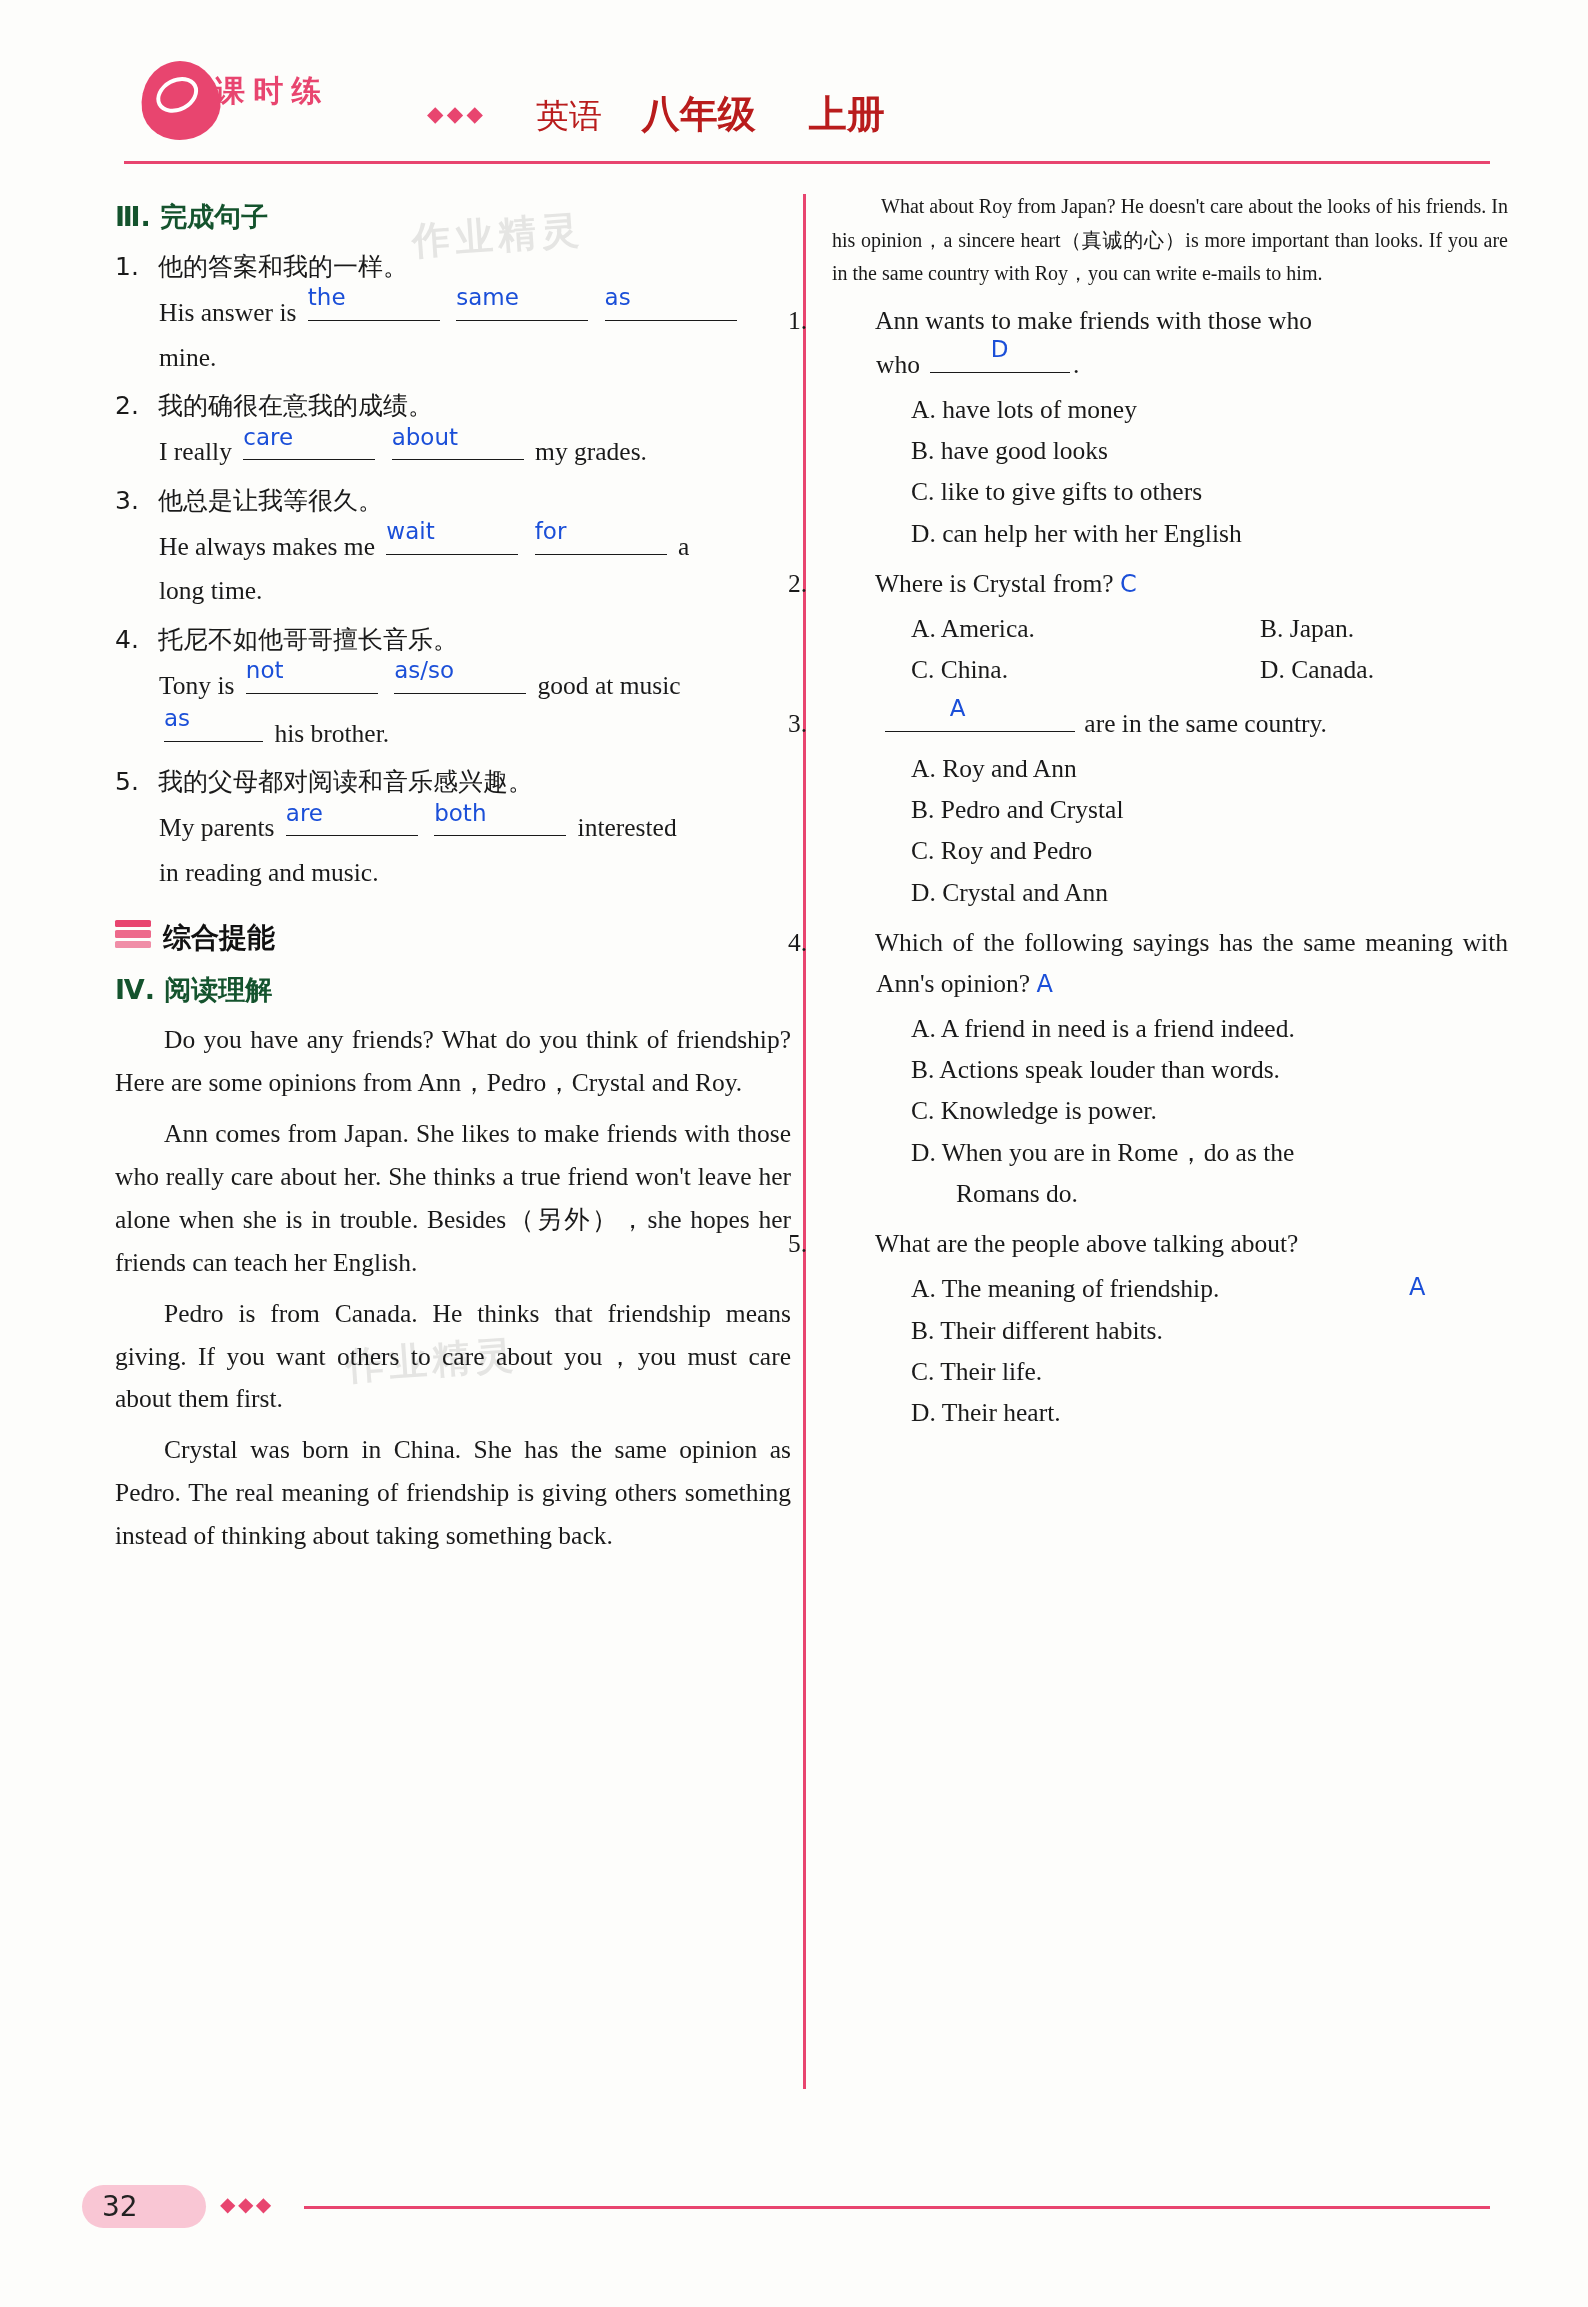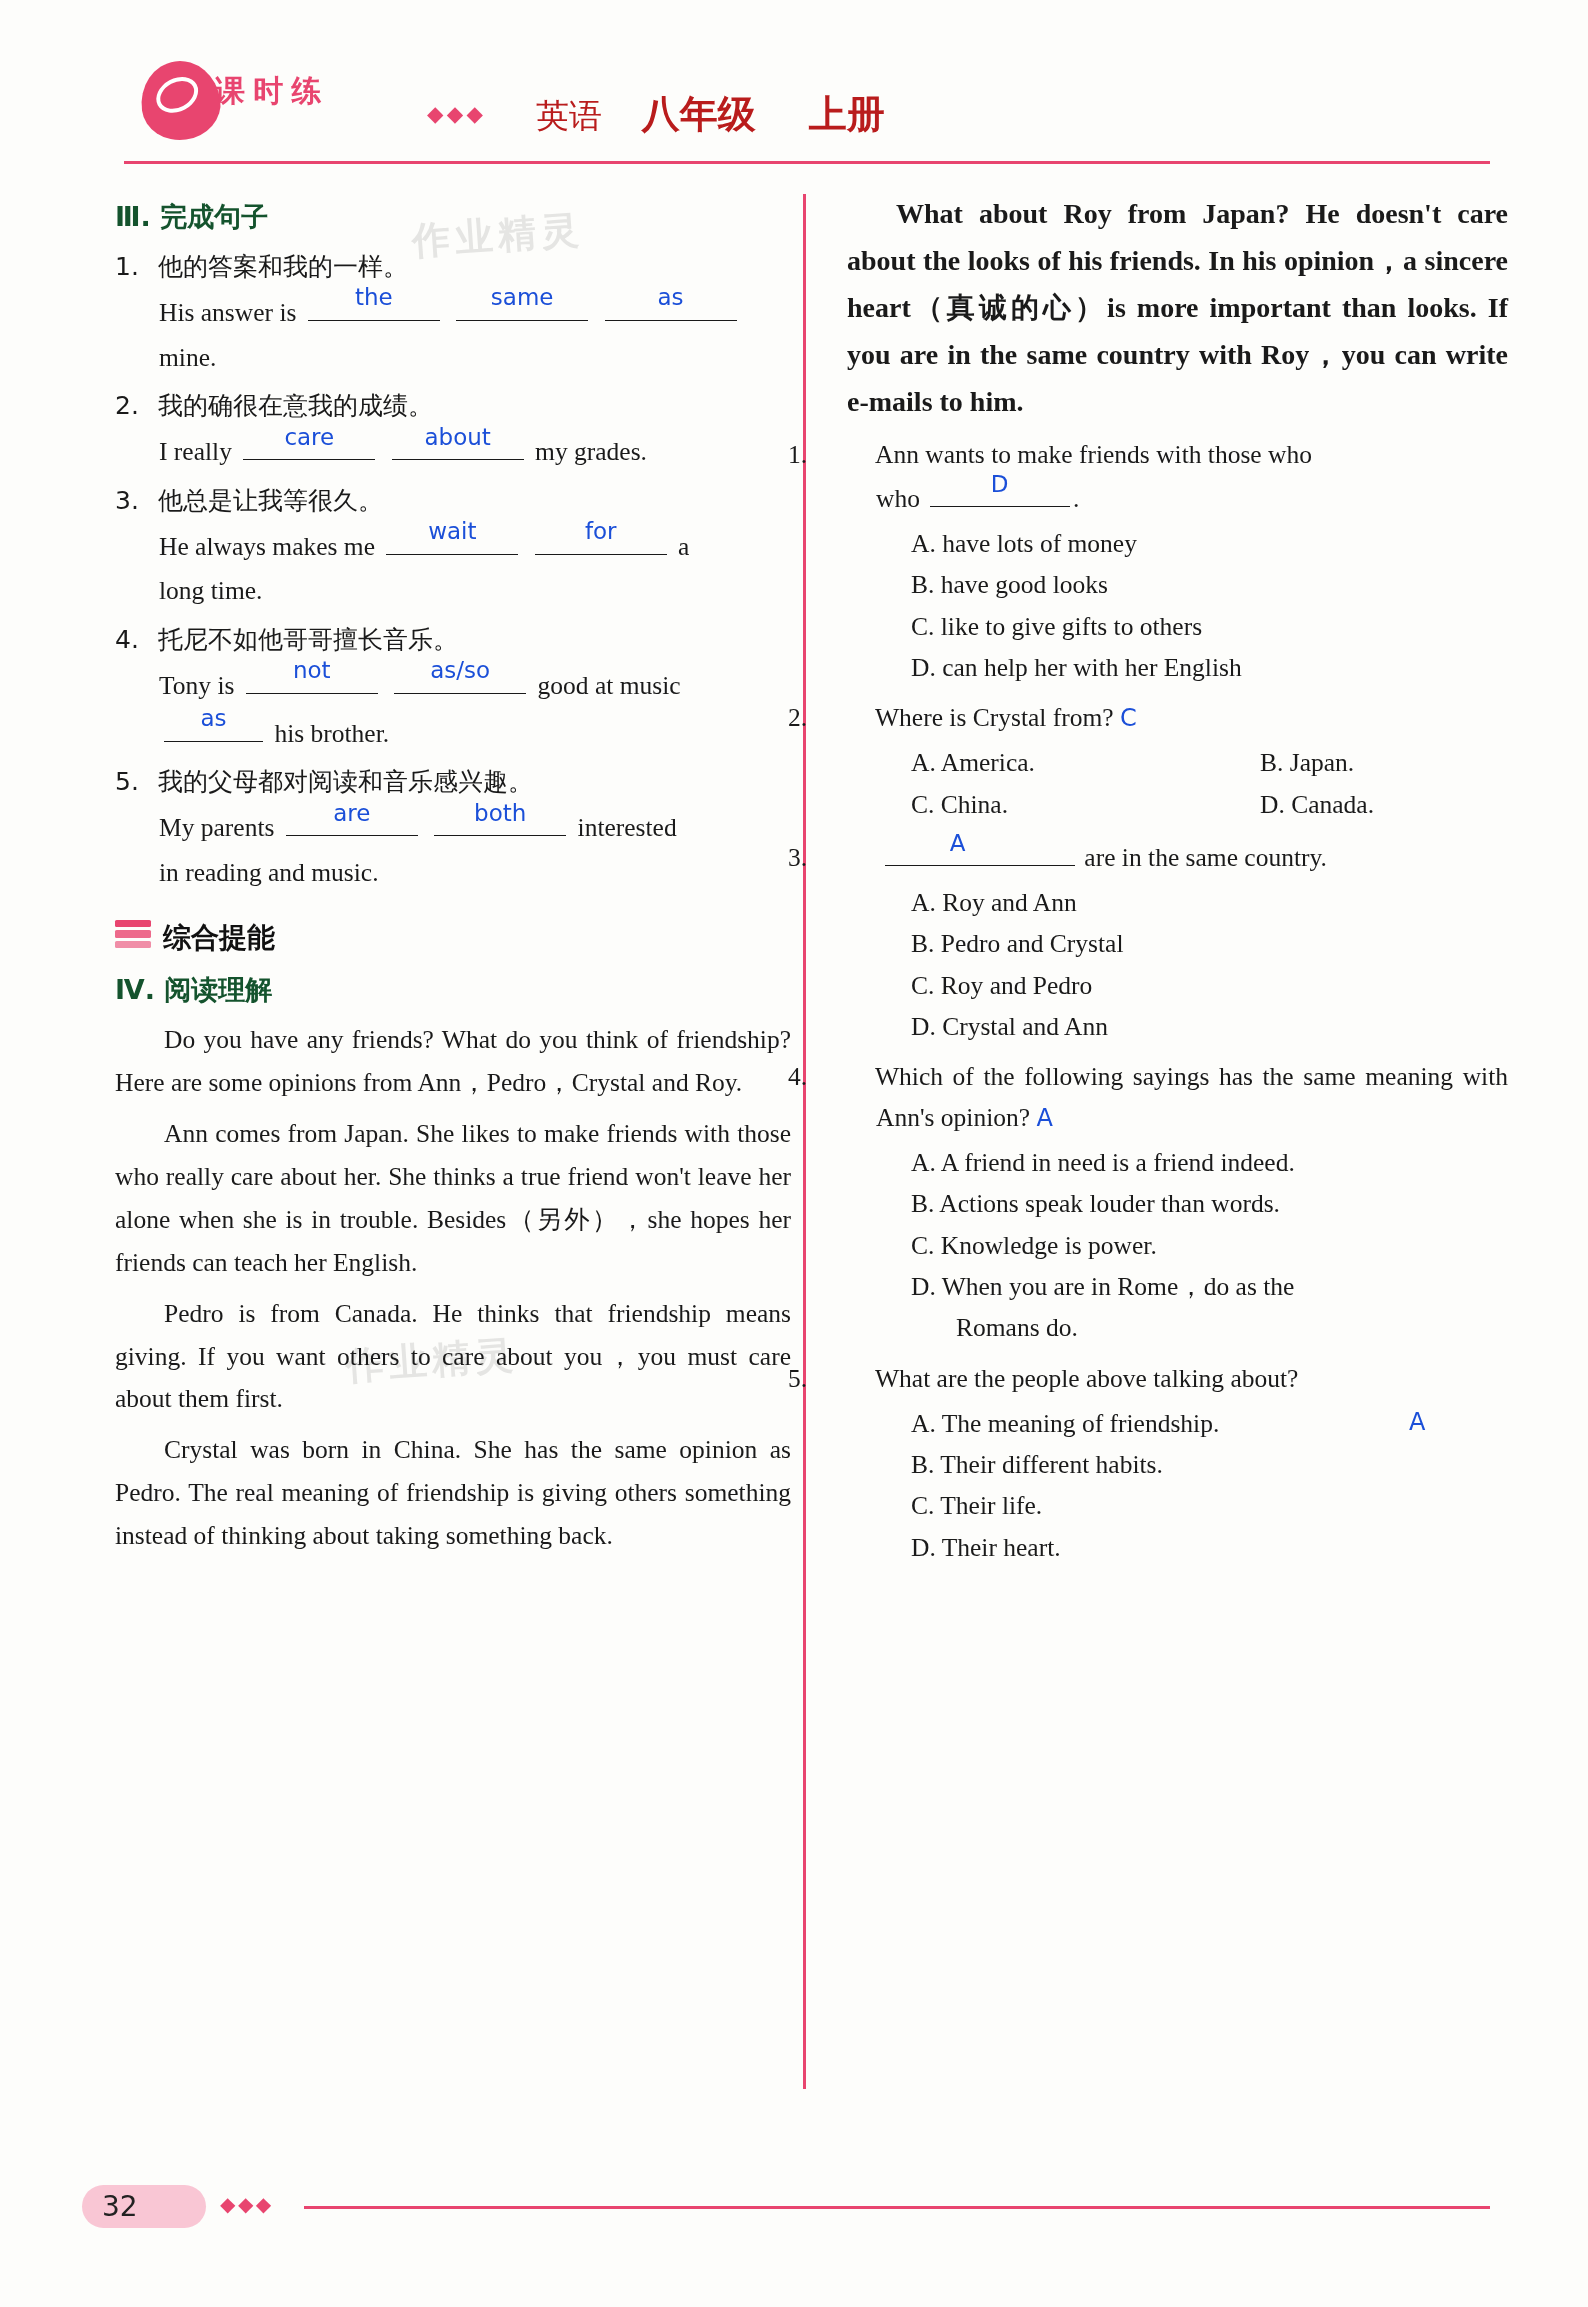--- a/index.html
+++ b/index.html
@@ -173,21 +173,21 @@
   }
   .indent { padding-left: 44px; }
   .num { display: inline-block; width: 43px; }
 
   
   .blank {
     display: inline-block;
     position: relative;
     min-width: 132px;
     border-bottom: 1.6px solid #1a1a1a;
-    text-align: center;
+    text-align: left;
     margin: 0 5px;
     height: 31px;
     vertical-align: baseline;
   }
   .blank .ans {
     position: absolute;
     left: 0;
     right: 0;
     bottom: 3.3px;
     color: #1b4fd8;
@@ -202,24 +202,23 @@
     text-align: justify;
     text-justify: inter-word;
     text-indent: 49px;
     font-size: 25.5px;
     line-height: 1.68;
     margin: 8.2px 0;
   }
   .para-r {
     text-align: justify;
     text-indent: 49px;
-    font-size: 28px;
+    font-size: 20px;
     line-height: 1.68;
-    margin: 0 0 10px 15px;
-    font-weight: bold;
+    margin: 0 0 10px 0;
   }
 
   
   .mcq {
     margin: 10px 0 3.3px 0;
     font-size: 25.5px;
     line-height: 1.6;
   }
   .mcq .stem {
     display: block;

